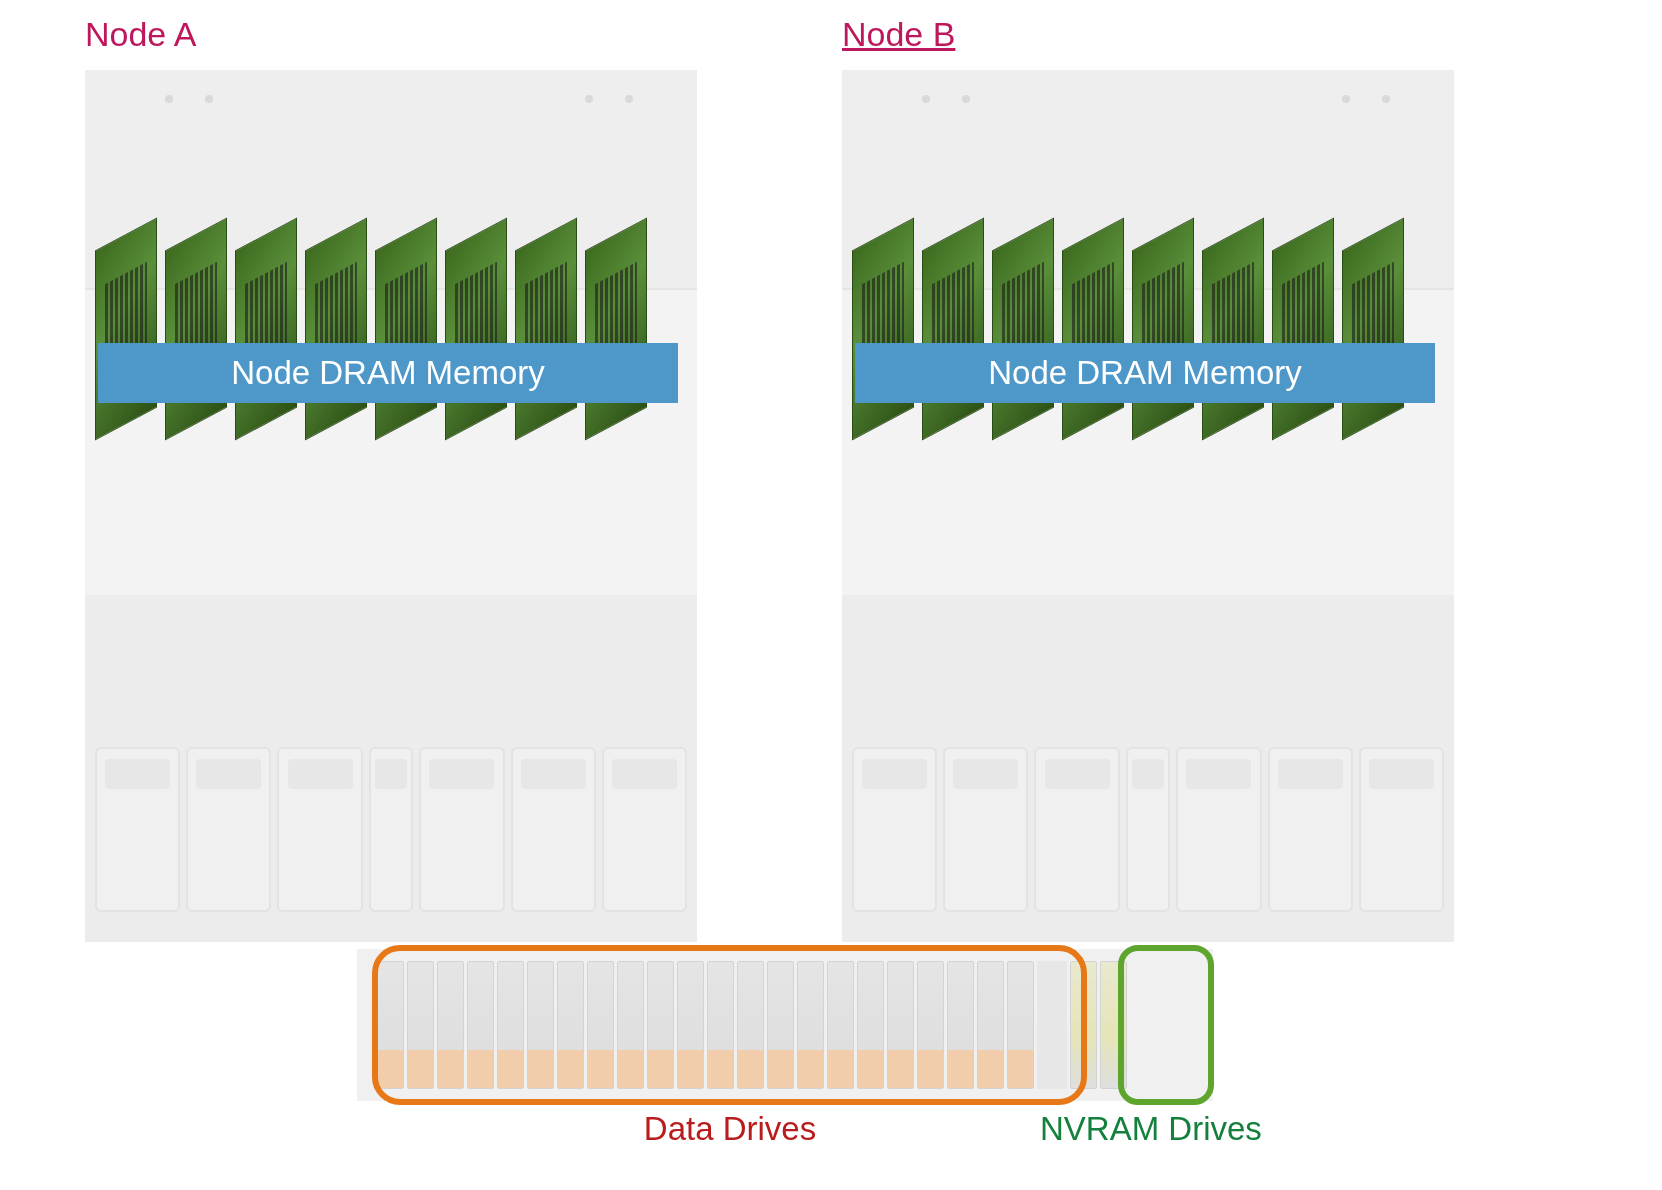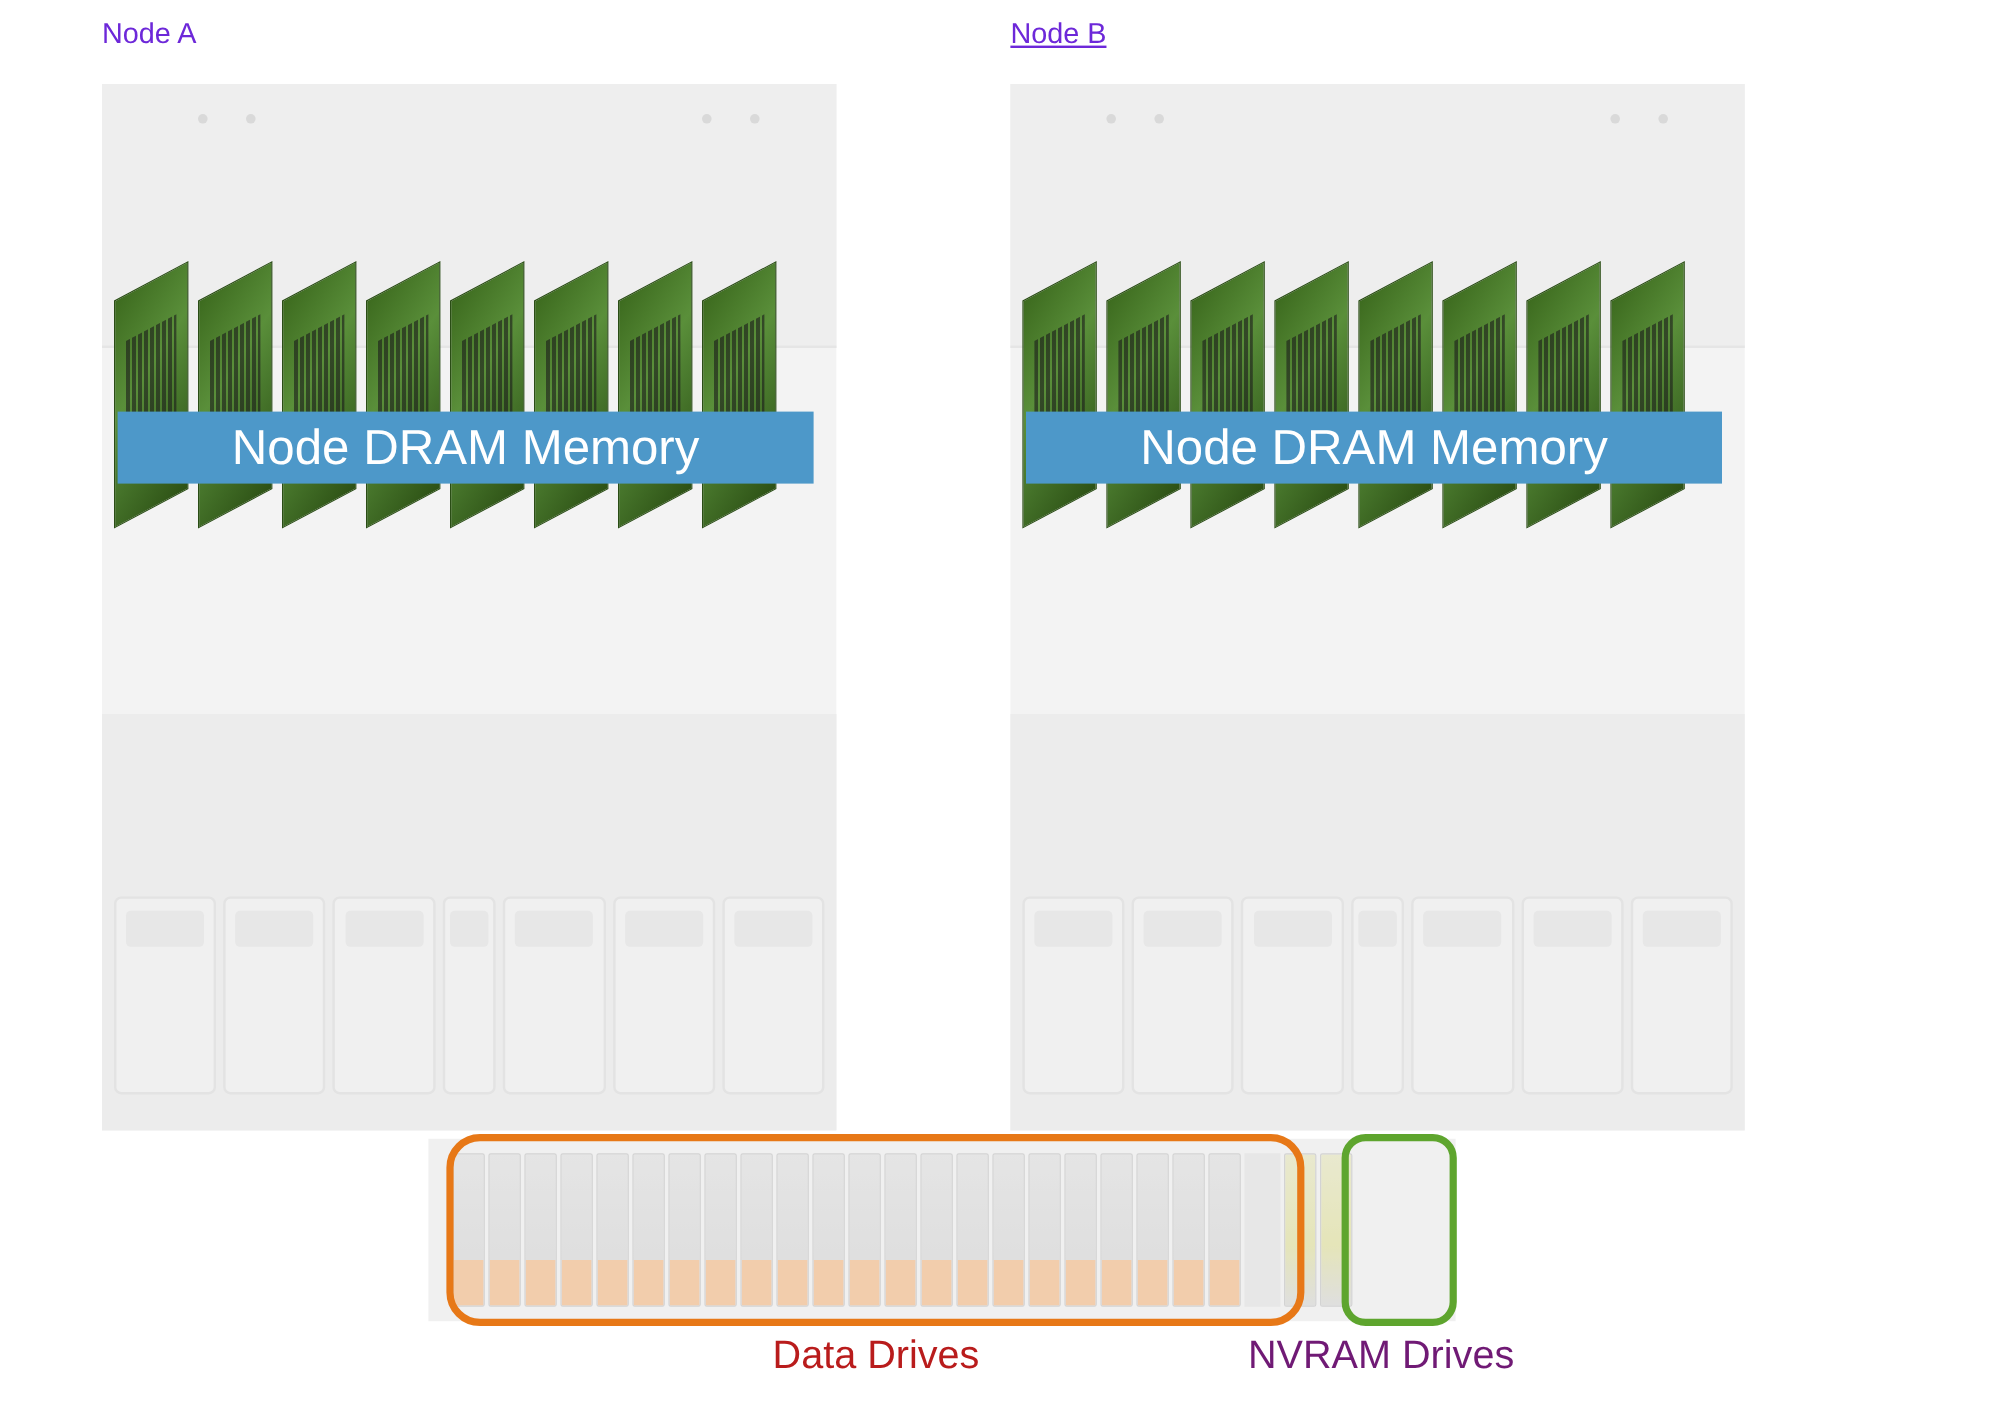--- a/index.html
+++ b/index.html
@@ -9,22 +9,22 @@
     }
     body {
       font-family: 'Segoe UI', Arial, sans-serif;
       background: #ffffff;
       width: 1662px;
       height: 1190px;
       position: relative;
     }
     .node-label {
       position: absolute;
-      font-size: 24px;
-      color: #6d28d9;
+      font-size: 34px;
+      color: #be185d;
       font-weight: 400;
     }
     .node-a-label {
       left: 85px;
       top: 15px;
     }
     .node-b-label {
       left: 842px;
       top: 15px;
       text-decoration: underline;
@@ -107,21 +107,21 @@
       z-index: 20;
     }
     .dram-label-box-a {
       left: 98px;
     }
     .dram-label-box-b {
       left: 855px;
     }
     .dram-label-text {
       color: #ffffff;
-      font-size: 41px;
+      font-size: 33px;
       font-weight: 400;
     }
     .node-bottom {
       position: absolute;
       top: 525px;
       left: 0;
       width: 100%;
       height: 347px;
       background: #dadada;
     }
@@ -209,21 +209,21 @@
       font-size: 33px;
       color: #b91c1c;
       text-align: center;
       width: 340px;
     }
     .nvram-drives-label {
       position: absolute;
       left: 1040px;
       top: 1110px;
       font-size: 33px;
-      color: #701a75;
+      color: #15803d;
     }
   </style>
 </head>
 <body>
 
 <div class="node-label node-a-label">Node A</div>
 <div class="node-label node-b-label">Node B</div>
 
 <div class="node-container node-a">
   <div class="node-top"></div>

